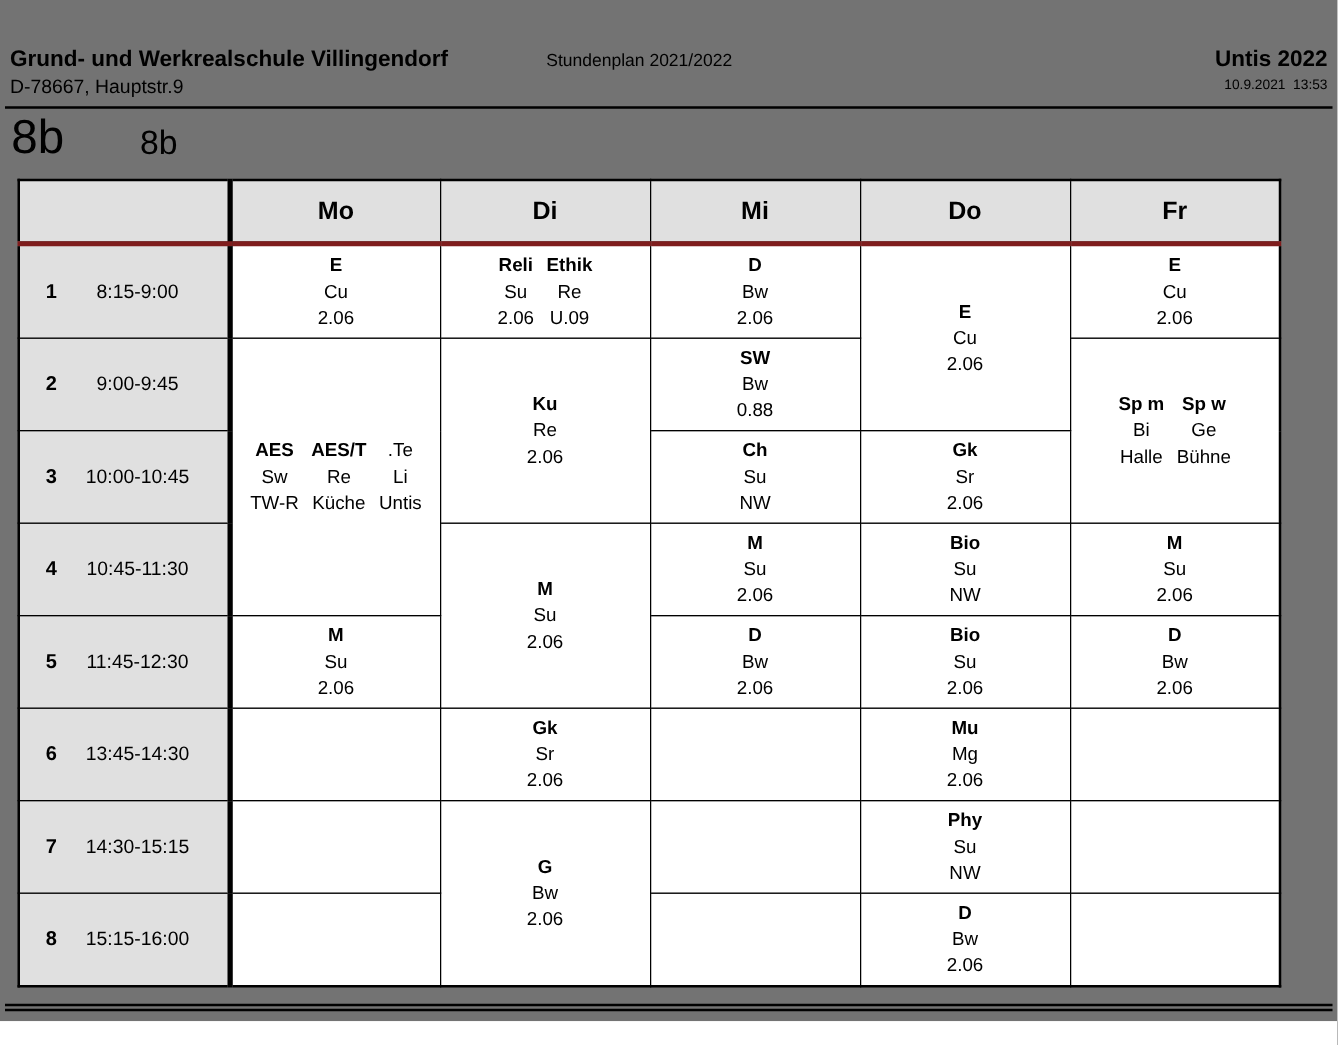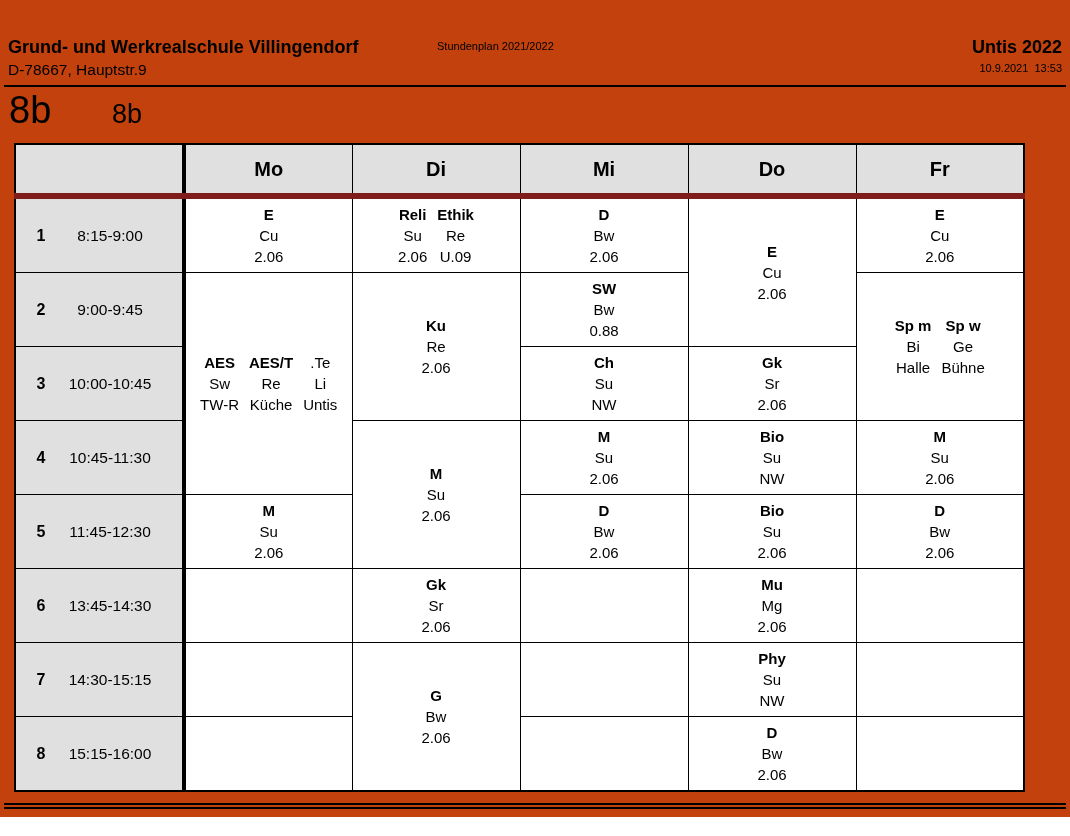--- a/index.html
+++ b/index.html
@@ -1,34 +1,34 @@
 <!DOCTYPE html>
 <html><head>
 <meta charset="utf-8">
 <title>Stundenplan</title>
 <style>
   html,body{margin:0;padding:0;background:#ffffff;}
   body{font-family:"Liberation Sans","DejaVu Sans",sans-serif;color:#000;}
-  .page{position:relative;width:1070px;height:817px;background:#c2410c;overflow:hidden;}
+  .page{position:relative;width:1070px;height:817px;background:#737373;overflow:hidden;}
 
   
   .school{position:absolute;left:8px;top:37px;font-size:18px;font-weight:bold;white-space:pre;}
-  .plan-title{position:absolute;left:437px;top:40px;font-size:11px;white-space:pre;}
+  .plan-title{position:absolute;left:437px;top:40px;font-size:14px;white-space:pre;}
   .product{position:absolute;right:8px;top:37px;font-size:18px;font-weight:bold;white-space:pre;}
   .addr{position:absolute;left:8px;top:61px;font-size:15.5px;white-space:pre;}
   .dt{position:absolute;right:8px;top:62px;font-size:11px;white-space:pre;}
   .rule{position:absolute;left:4px;right:4px;top:85px;height:2px;background:#000;}
 
   .class-big{position:absolute;left:9px;top:90px;font-size:38px;line-height:40px;}
   .class-small{position:absolute;left:112px;top:99px;font-size:27px;line-height:30px;}
 
   
   table.tt{position:absolute;left:14px;top:143px;border-collapse:collapse;table-layout:fixed;border:2px solid #000;}
   .tt th,.tt td{border:1.5px solid #000;padding:0;overflow:hidden;}
-  .tt thead th{height:48px;background:#e0e0e0;font-size:20px;font-weight:bold;text-align:center;vertical-align:middle;border-bottom:6px solid #7f1d1d;}
+  .tt thead th{height:48px;background:#e0e0e0;font-size:20px;font-weight:bold;text-align:center;vertical-align:middle;border-bottom:4px solid #7f1d1d;}
   .tt thead th.corner{border-right:4px solid #000;}
   .tt td{height:73px;vertical-align:middle;background:#fff;}
   td.time-td{background:#e0e0e0;border-right:4px solid #000;}
   .time-inner{display:flex;align-items:center;width:100%;}
   .pnum{display:inline-block;width:34px;margin-left:8px;text-align:center;font-weight:bold;font-size:16px;}
   .ptime{flex:1;text-align:center;font-size:15.5px;padding-right:20px;white-space:pre;}
   td.lesson-td{text-align:center;}
   .groups{display:flex;justify-content:center;align-items:center;gap:10px;}
   .group{font-size:15px;line-height:21px;text-align:center;white-space:pre;}
   .subj{font-weight:bold;}

